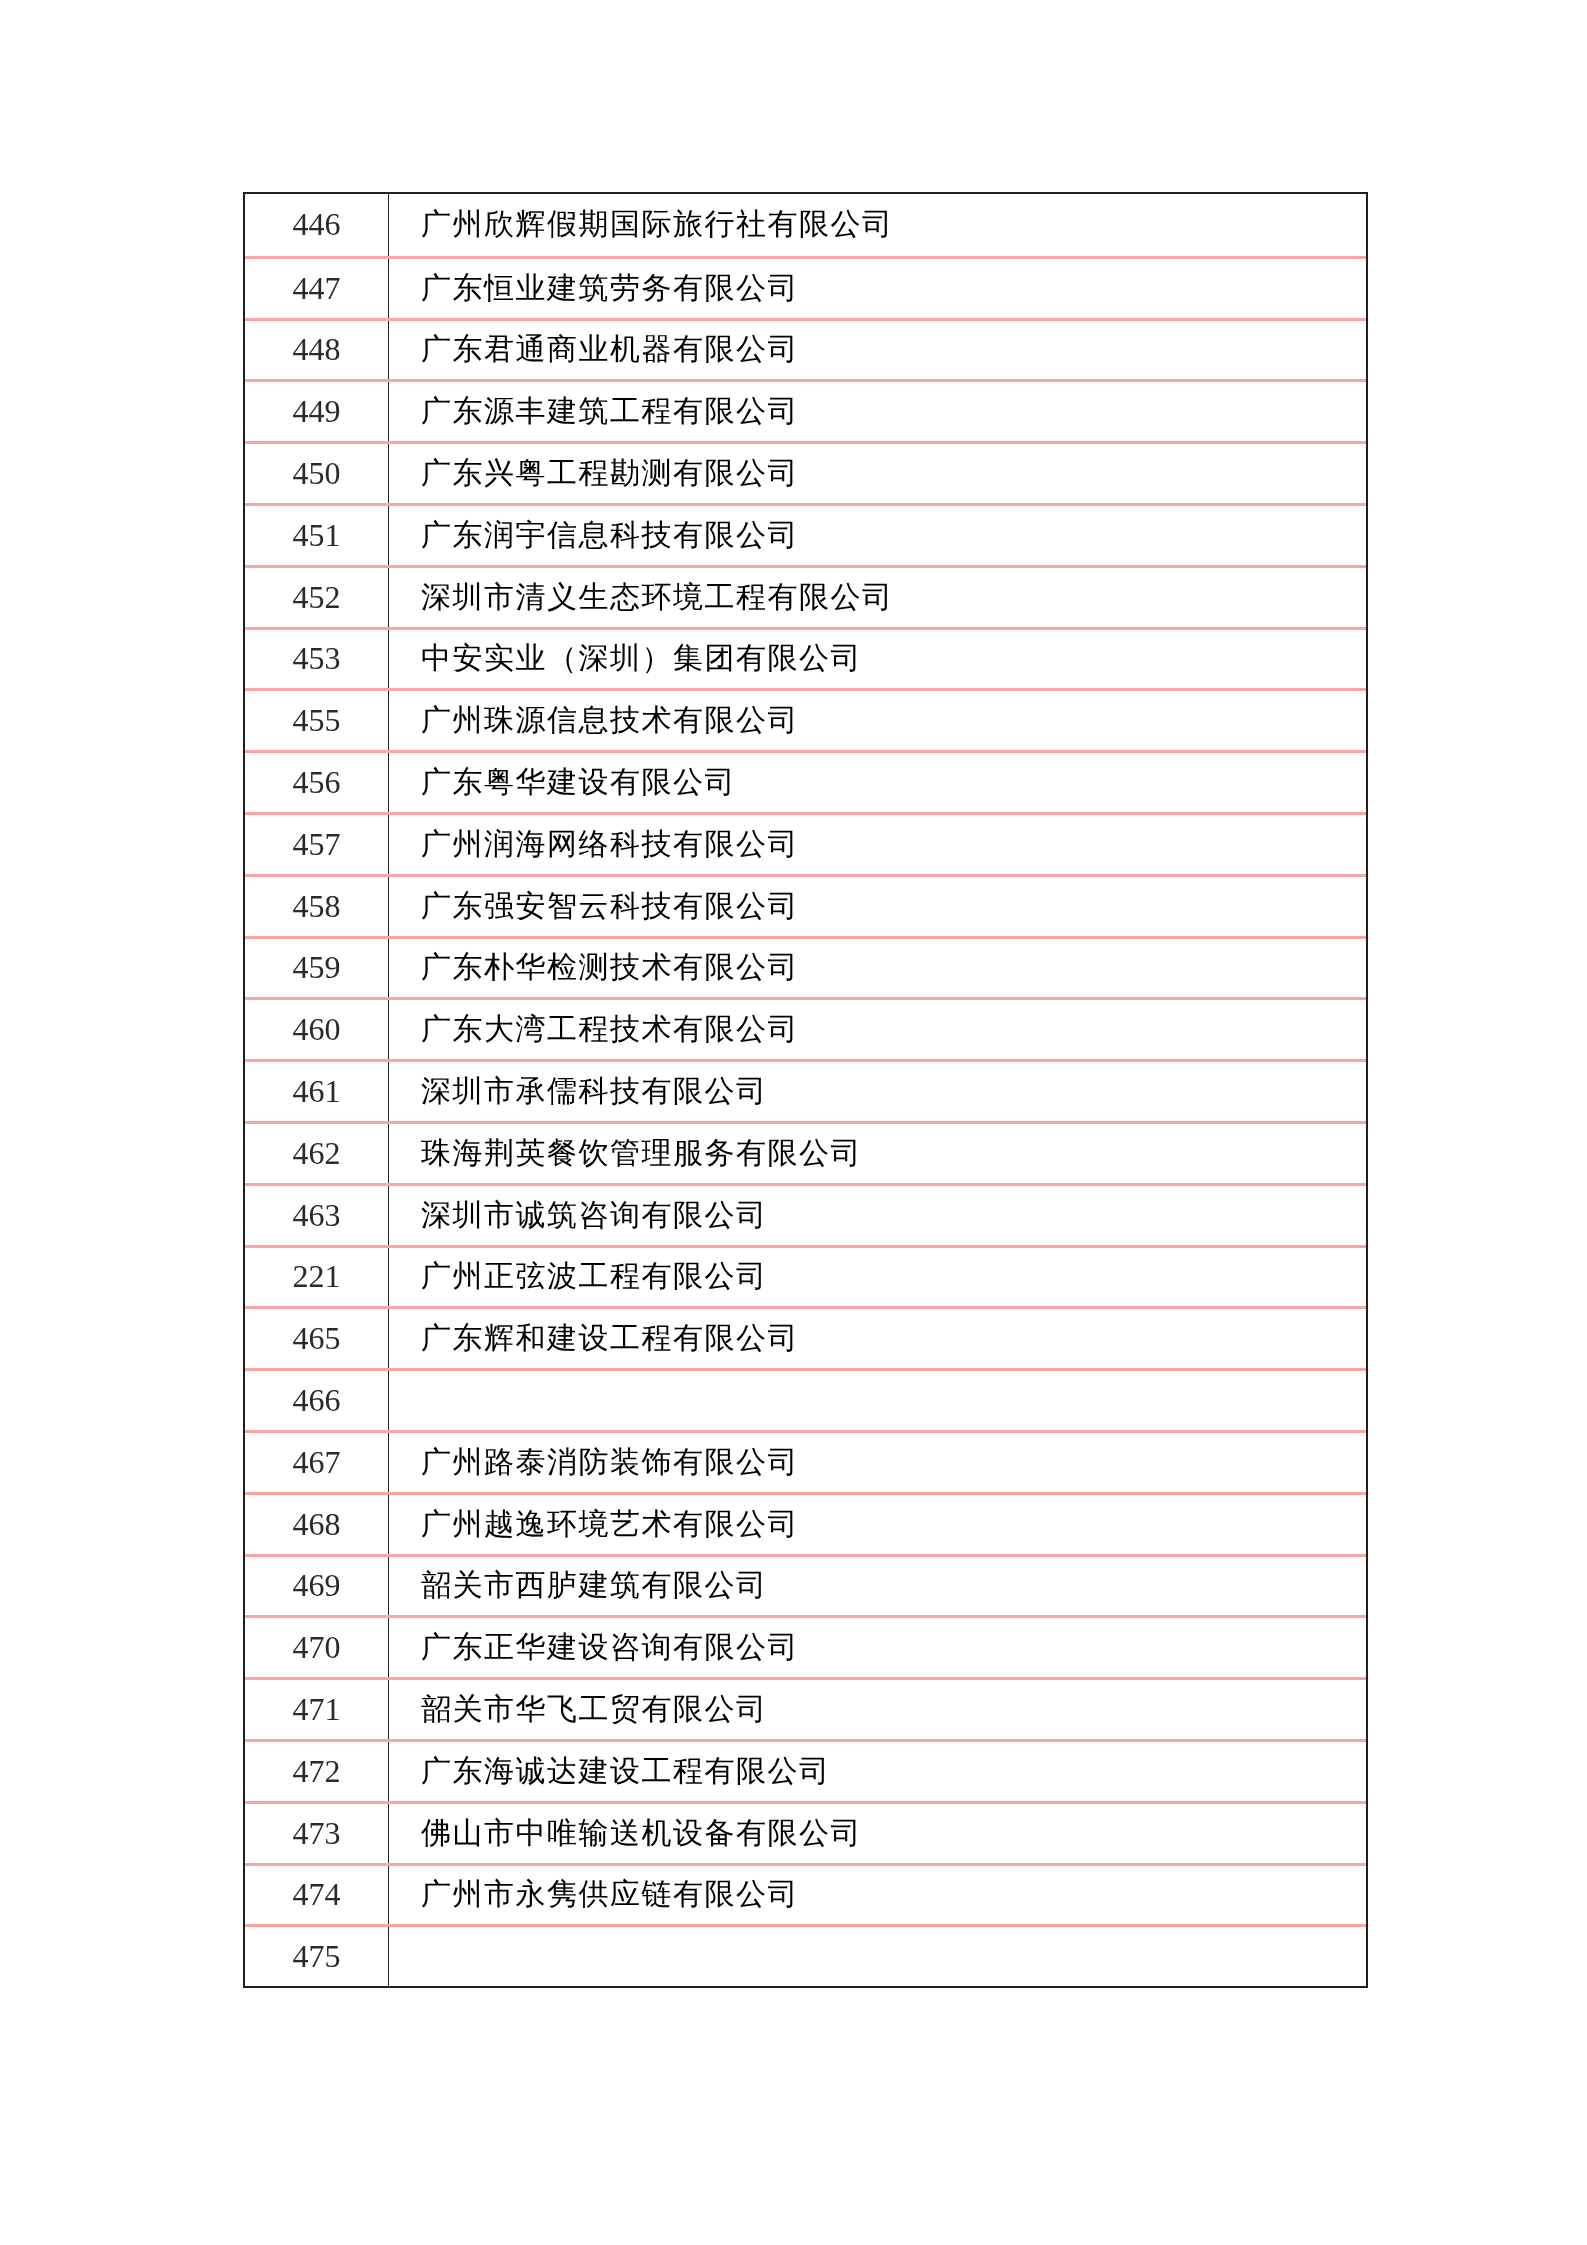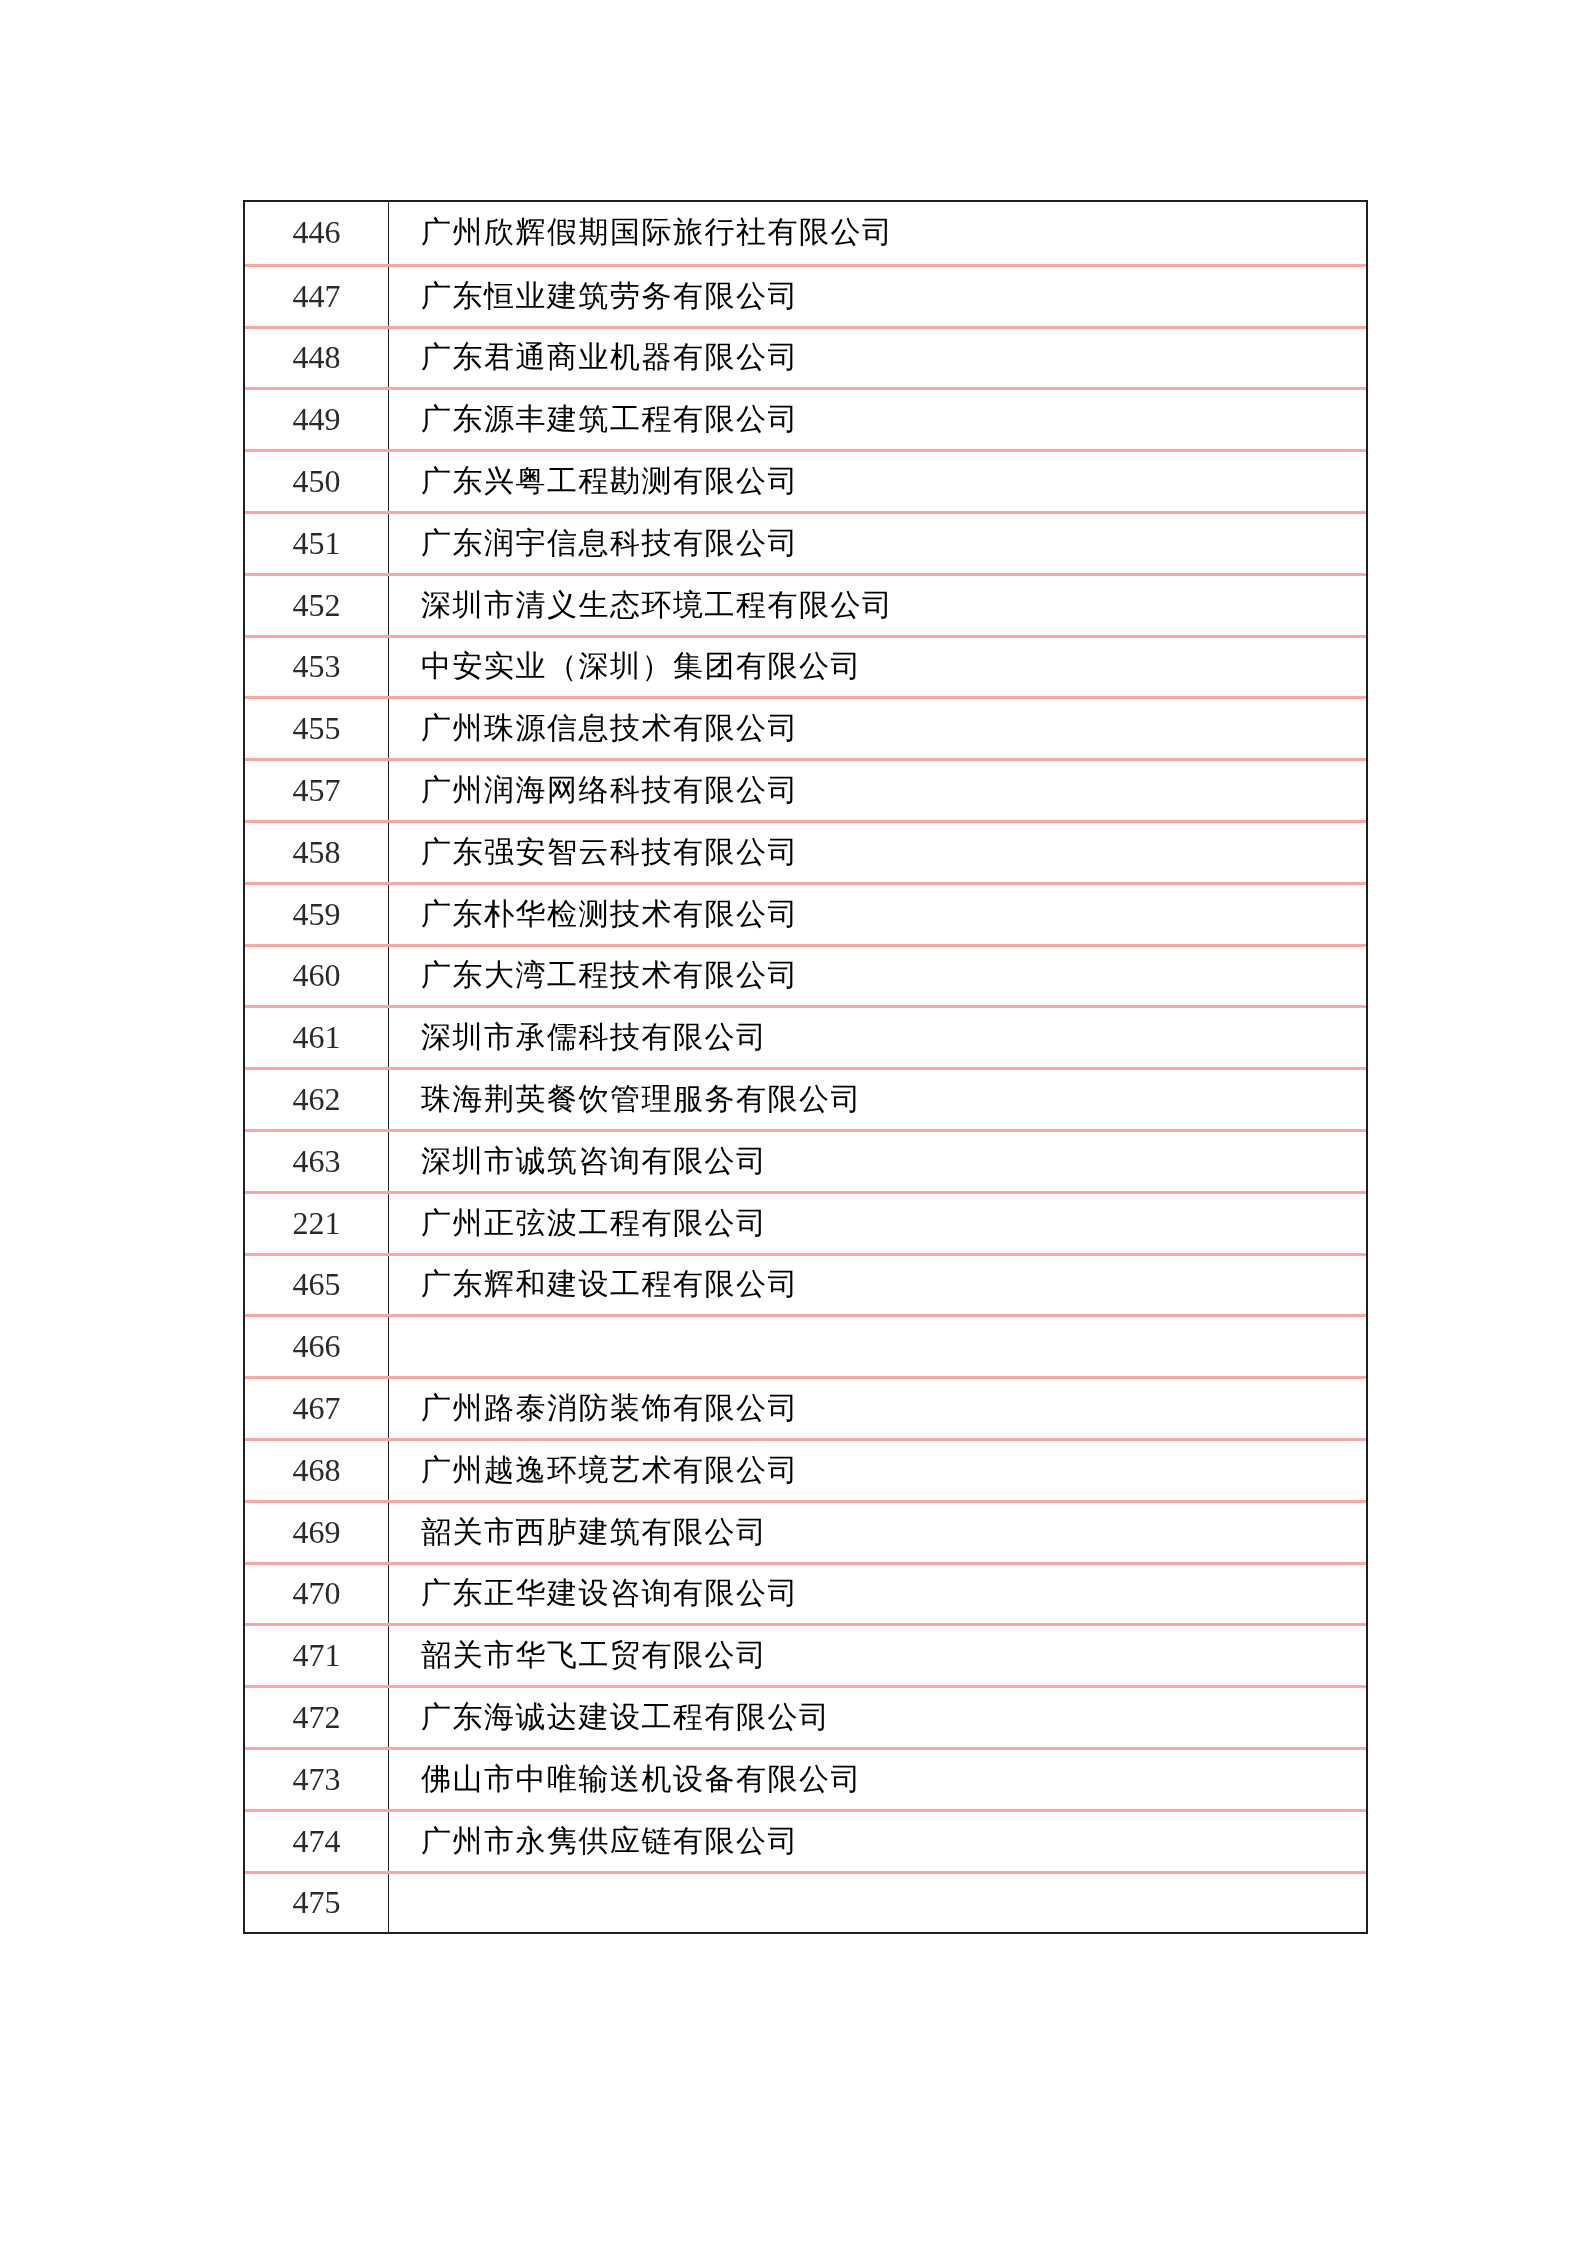--- a/index.html
+++ b/index.html
@@ -20,21 +20,20 @@
     background: #ffffff;
   }
   .doc-table {
     position: absolute;
     left: 243px;
     top: 192px;
     width: 1125px;
     box-sizing: border-box;
     border: 2px solid #1f1f1f;
     background: #ffffff;
-    margin-top: 8px;
   }
   .row {
     display: flex;
     height: 61.8px;
     box-sizing: border-box;
     border-top: 3px solid #fca5a5;
   }
   .row:first-child {
     border-top: none;
   }
@@ -104,20 +103,24 @@
     <div class="cell-no">453</div>
     <div class="cell-name">中安实业（深圳）集团有限公司</div>
   </div>
 
 
   <div class="row">
     <div class="cell-no">455</div>
     <div class="cell-name">广州珠源信息技术有限公司</div>
   </div>
 
+  <div class="row">
+    <div class="cell-no">456</div>
+    <div class="cell-name">广东粤华建设有限公司</div>
+  </div>
 
   <div class="row">
     <div class="cell-no">457</div>
     <div class="cell-name">广州润海网络科技有限公司</div>
   </div>
 
   <div class="row">
     <div class="cell-no">458</div>
     <div class="cell-name">广东强安智云科技有限公司</div>
   </div>

